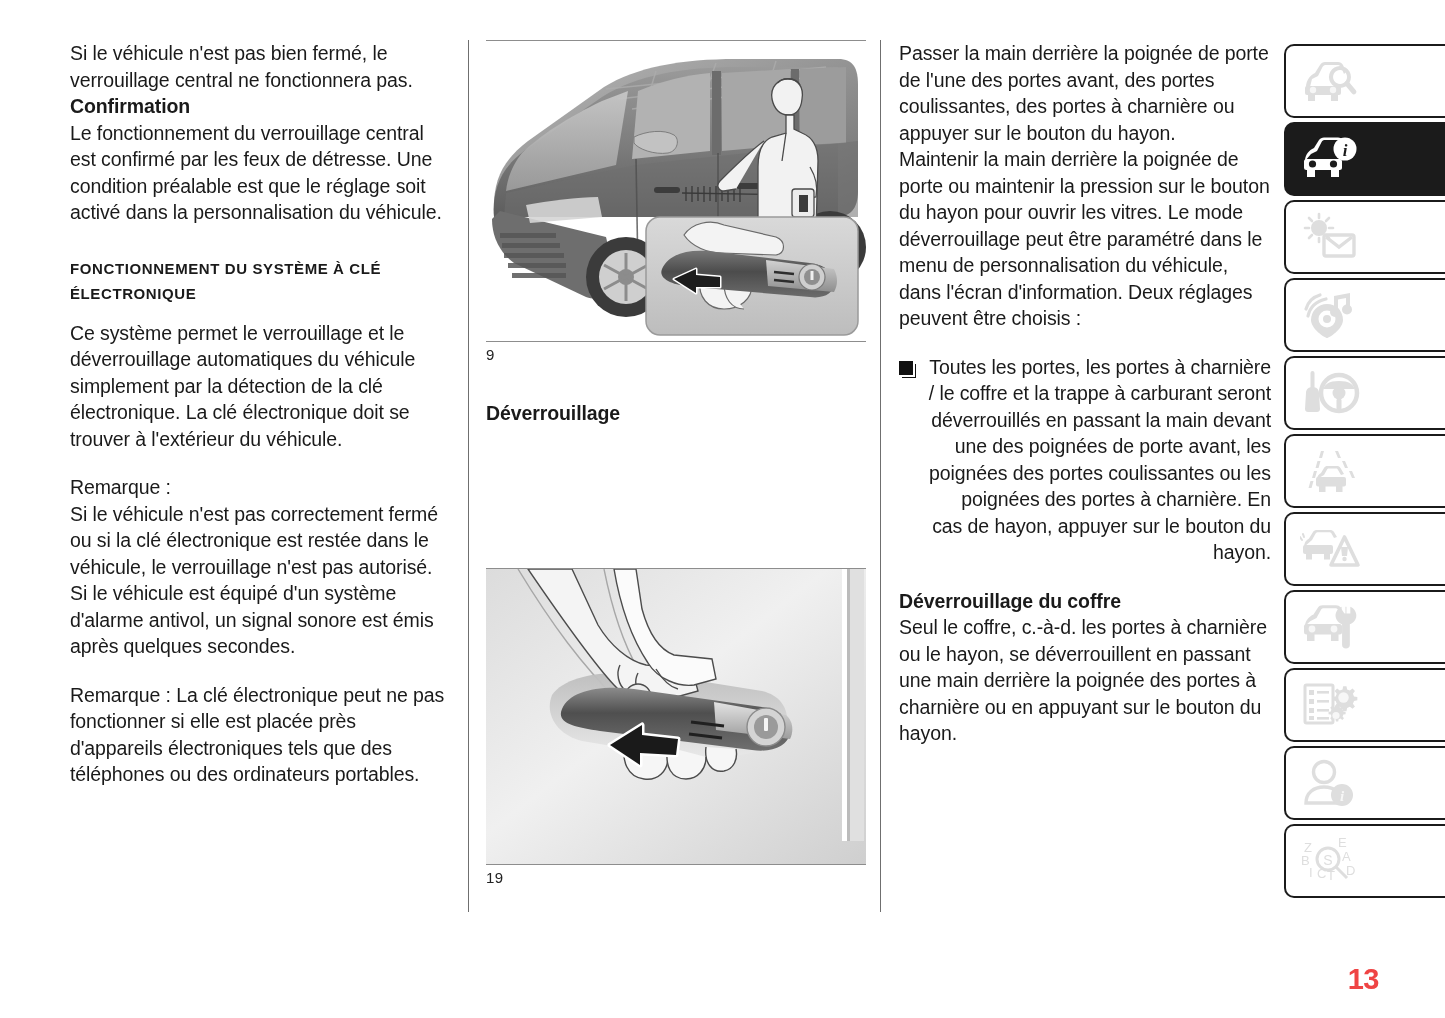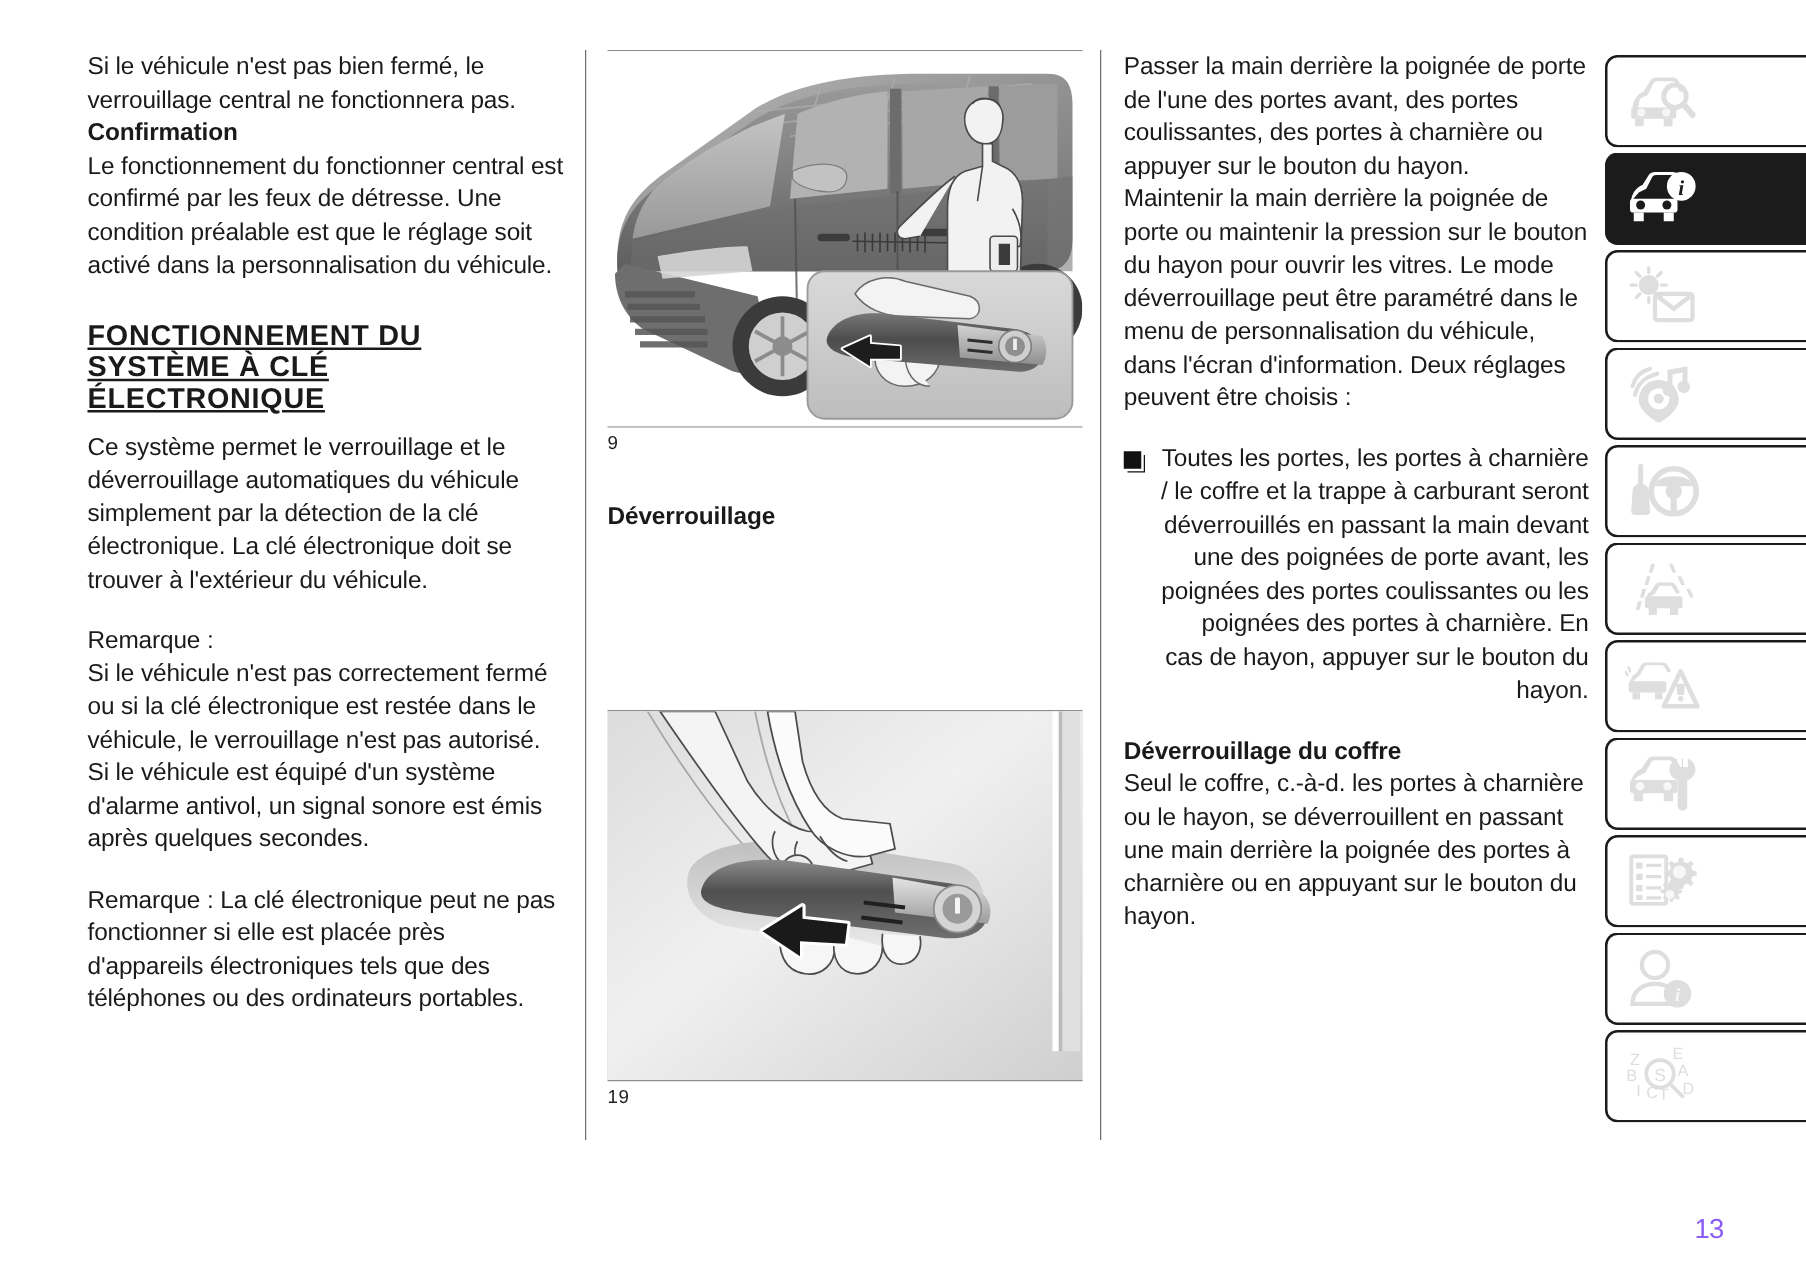--- a/index.html
+++ b/index.html
@@ -20,22 +20,22 @@
   .col-mid{left:486px;width:380px;}
   .col-right{left:899px;width:372px;}
 
   .divider{position:absolute;top:40px;width:1px;height:872px;background:#6f6f6f;}
   .divider-1{left:468px;}
   .divider-2{left:880px;}
 
   p{margin:0 0 0 0;font-size:19.5px;line-height:26.5px;letter-spacing:-0.1px;}
   p.gap{margin-top:22px;}
   .h1{
-    font-size:23px;line-height:25px;font-weight:bold;
-    letter-spacing:0.6px;margin:30px 0 14px 0;text-transform:uppercase;text-decoration:underline;
+    font-size:15px;line-height:25px;font-weight:bold;
+    letter-spacing:0.6px;margin:30px 0 14px 0;text-transform:uppercase;
   }
   .h2{font-size:19.5px;line-height:26.5px;font-weight:bold;margin:0;}
   .h2.gap{}
 
   
   .fig{position:absolute;left:486px;width:380px;}
   .fig .rule{height:1px;background:#8d8d8d;width:100%;}
   .fig .canvas{width:100%;background:#d7d7d7;position:relative;overflow:hidden;}
   .fig .cap{font-size:15px;line-height:20px;color:#222;margin-top:3px;letter-spacing:0.5px;}
   #fig9{top:40px;}
@@ -61,35 +61,35 @@
     display:flex;align-items:center;
     box-sizing:border-box;
   }
   .tab .ico{margin-left:14px;width:62px;height:52px;display:block;}
   .tab.active{background:#1b1b1b;}
   svg{display:block;}
 
   
   .pageno{
     position:absolute;right:66px;bottom:22px;
-    font-size:22px;font-weight:normal;letter-spacing:-0.5px;color:#8b5cf6;
+    font-size:29px;font-weight:bold;letter-spacing:-0.5px;color:#ef4444;
   }
 </style>
 </head>
 <body>
 
 <div class="page">
 
   <div class="divider divider-1"></div>
   <div class="divider divider-2"></div>
 
   <div class="col col-left">
     <p>Si le véhicule n'est pas bien fermé, le verrouillage central ne fonctionnera pas.</p>
     <p class="h2">Confirmation</p>
-    <p>Le fonctionnement du fonctionner central est confirmé par les feux de détresse. Une condition préalable est que le réglage soit activé dans la personnalisation du véhicule.</p>
+    <p>Le fonctionnement du verrouillage central est confirmé par les feux de détresse. Une condition préalable est que le réglage soit activé dans la personnalisation du véhicule.</p>
     <h2 class="h1">FONCTIONNEMENT DU SYSTÈME À CLÉ ÉLECTRONIQUE</h2>
     <p>Ce système permet le verrouillage et le déverrouillage automatiques du véhicule simplement par la détection de la clé électronique. La clé électronique doit se trouver à l'extérieur du véhicule.</p>
     <p class="gap">Remarque :</p>
     <p class="prewrap" style="white-space:pre-line;">Si le véhicule n'est pas correctement fermé ou si la clé électronique est restée dans le véhicule, le verrouillage n'est pas autorisé.
 Si le véhicule est équipé d'un système d'alarme antivol, un signal sonore est émis après quelques secondes.</p>
     <p class="gap">Remarque : La clé électronique peut ne pas fonctionner si elle est placée près d'appareils électroniques tels que des téléphones ou des ordinateurs portables.</p>
   </div>
 
   <div class="fig" id="fig9">
     <div class="rule"></div>

